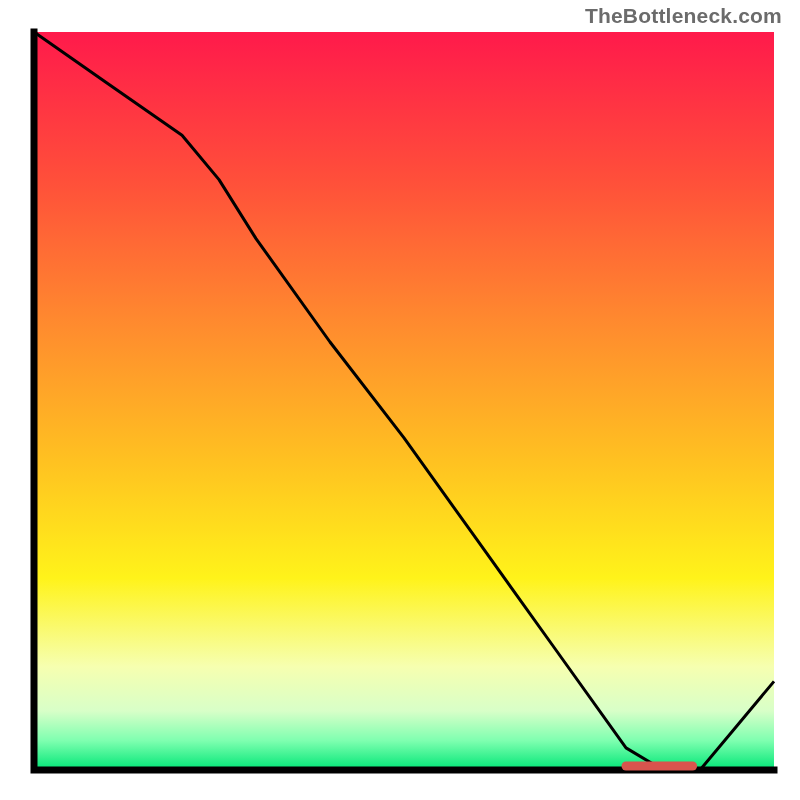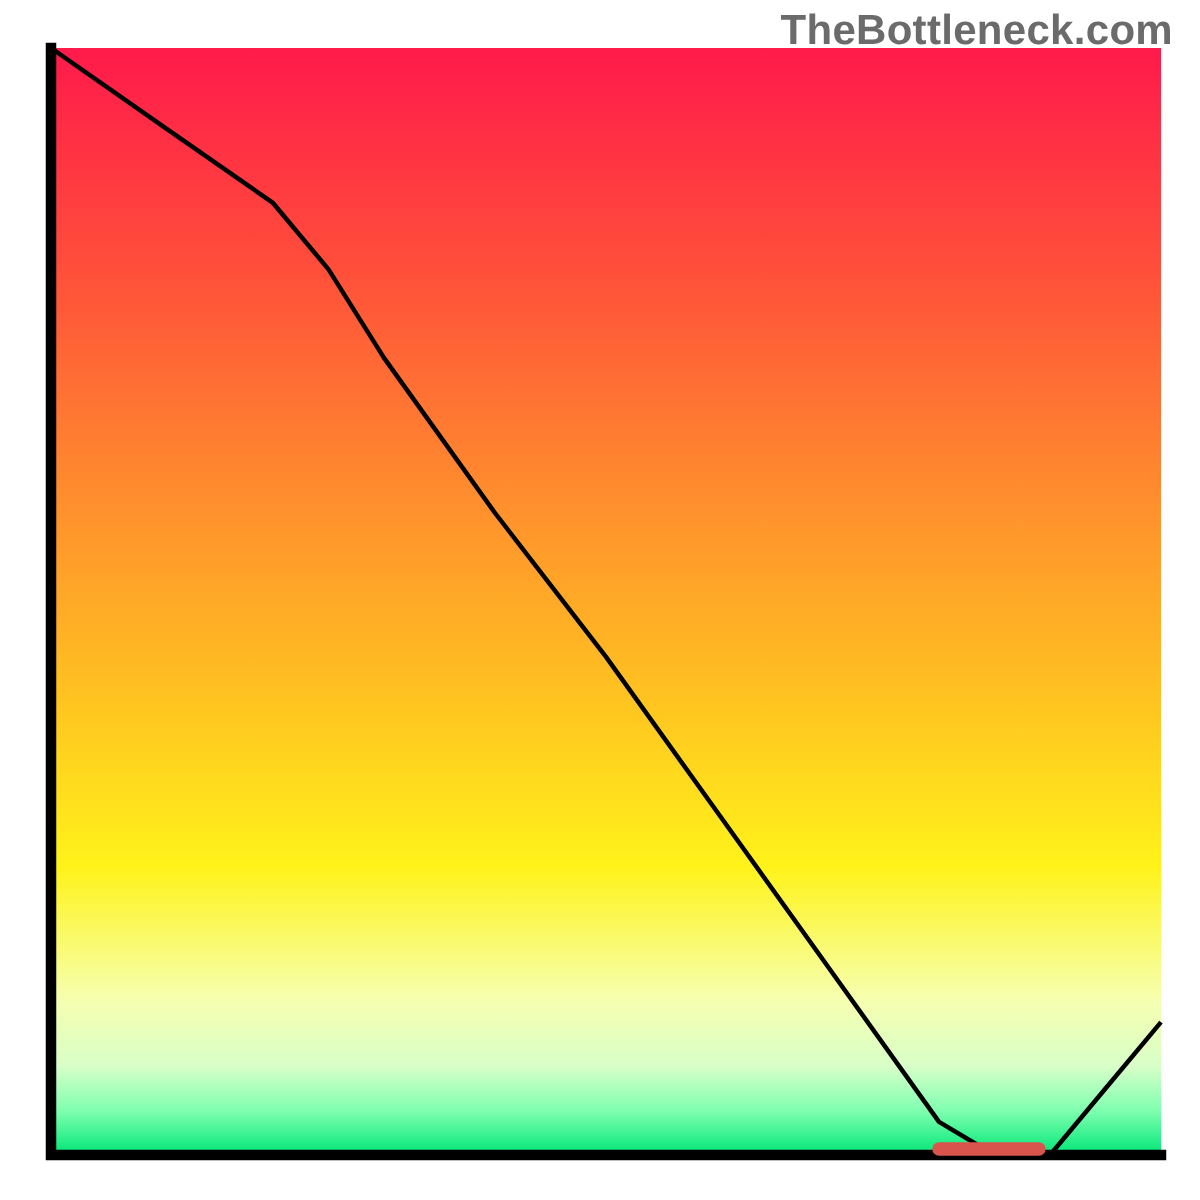--- a/index.html
+++ b/index.html
@@ -13,21 +13,21 @@
   }
   .stage {
     position: relative;
     width: 800px;
     height: 800px;
   }
   .watermark {
     position: absolute;
     top: 4px;
     right: 18px;
-    font-size: 28px;
+    font-size: 21px;
     font-weight: 600;
     color: #6b6b6b;
     letter-spacing: 0.2px;
   }
   .chart {
     position: absolute;
     left: 16px;
     top: 28px;
     width: 768px;
     height: 760px;

